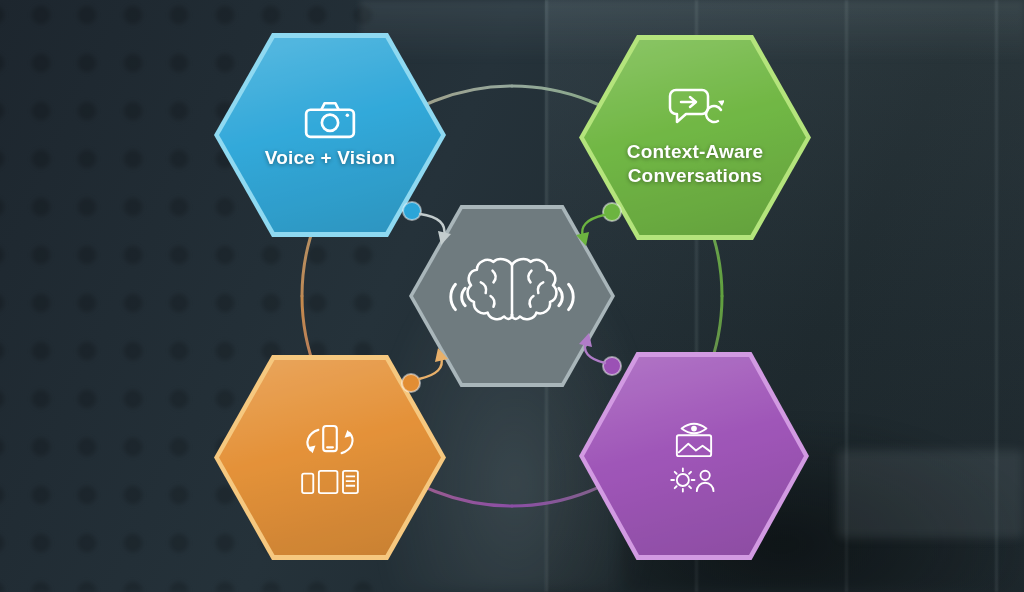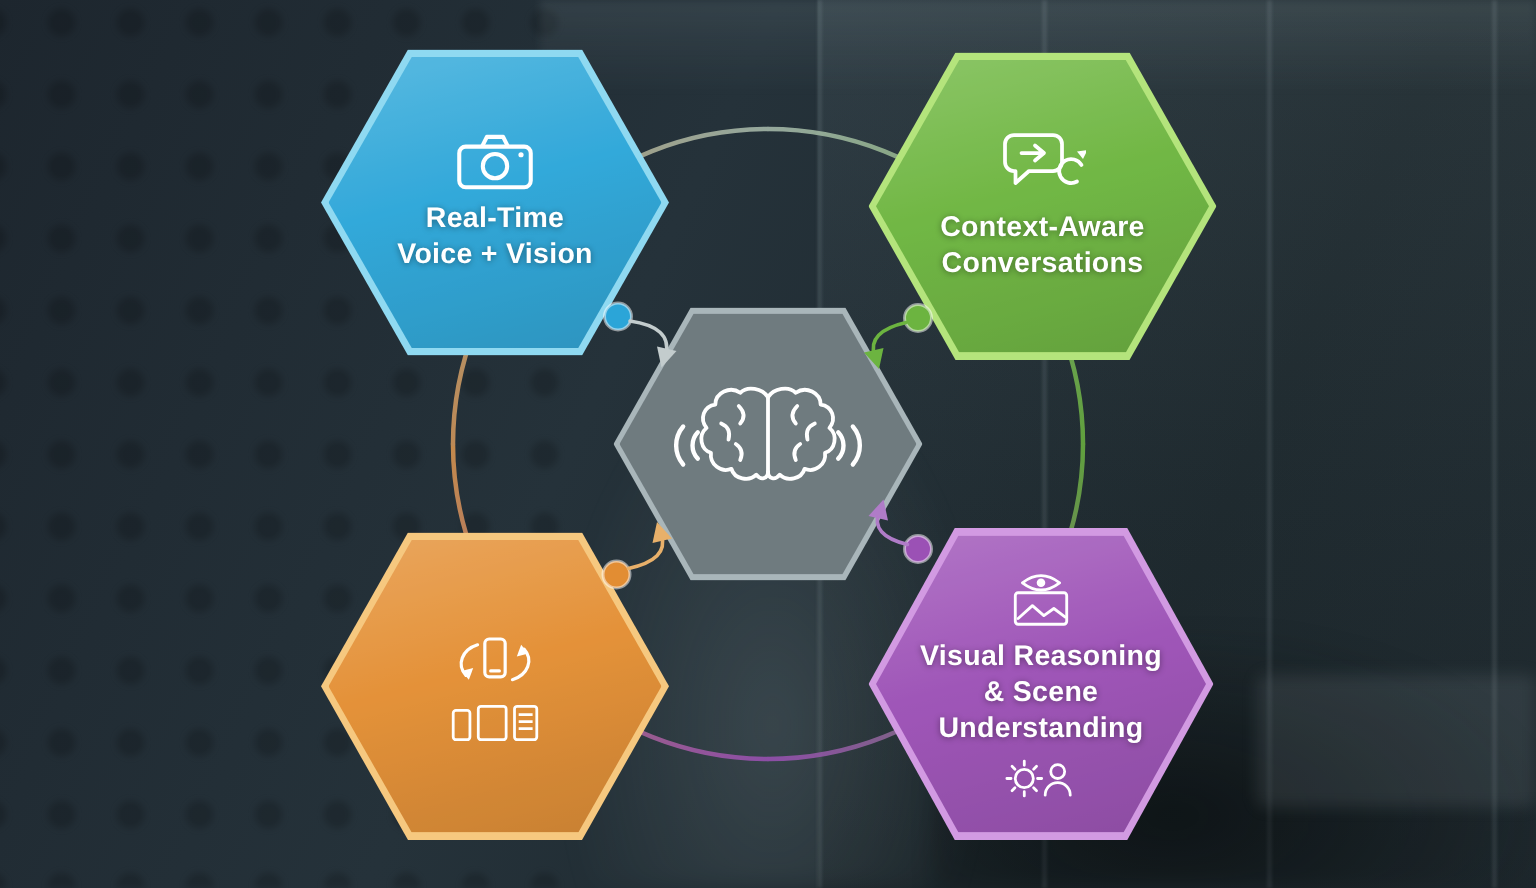--- a/index.html
+++ b/index.html
@@ -122,21 +122,20 @@
         <svg viewBox="0 0 48 36" width="52" height="39">
           <g stroke="#fff" stroke-width="2.5" fill="none" stroke-linejoin="round">
             <rect x="2" y="9" width="44" height="25" rx="4"></rect>
             <path d="M16 9 L19 3 H29 L32 9"></path>
             <circle cx="24" cy="21" r="7.5"></circle>
           </g>
           <circle cx="40" cy="14" r="1.6" fill="#fff"></circle>
         </svg>
       </span>
       <div class="label">
-        <span class="line">Real-Time</span>
         <span class="line">Voice + Vision</span>
       </div>
     </div>
   </div>
 
   <div class="hex hex-green" style="background-color: rgb(180, 228, 124);">
     <div class="hex-fill" style="background-color: rgb(108, 180, 64);">
         <div class="hex-sheen"></div>
       </div>
     <div class="hex-content">
@@ -195,25 +194,20 @@
       <span class="icon">
         <svg viewBox="0 0 52 42" width="50" height="40">
           <g stroke="#fff" stroke-width="2" fill="none" stroke-linejoin="round" stroke-linecap="round">
             <path d="M13 10 Q26 0 39 10 Q26 20 13 10 Z"></path>
             <rect x="8" y="17" width="36" height="22" rx="2"></rect>
             <path d="M10 35 l10 -9 l8 7 l7 -5 l8 6"></path>
           </g>
           <circle cx="26" cy="10" r="3" fill="#fff"></circle>
         </svg>
       </span>
-      <div class="label">
-        <span class="line">Visual Reasoning</span>
-        <span class="line">&amp; Scene</span>
-        <span class="line">Understanding</span>
-      </div>
       <span class="icon">
         <svg viewBox="0 0 56 30" width="52" height="28">
           <g stroke="#fff" stroke-width="2" fill="none" stroke-linecap="round">
             <circle cx="16" cy="15" r="6.5"></circle>
             <path d="M16 5.5 v-3 M16 24.5 v3 M25.5 15 h3 M6.5 15 h-3
                      M22.7 8.3 l2.1 -2.1 M9.3 21.7 l-2.1 2.1
                      M22.7 21.7 l2.1 2.1 M9.3 8.3 l-2.1 -2.1"></path>
             <circle cx="40" cy="10" r="5"></circle>
             <path d="M31 27 a9 9 0 0 1 18 0"></path>
           </g>

